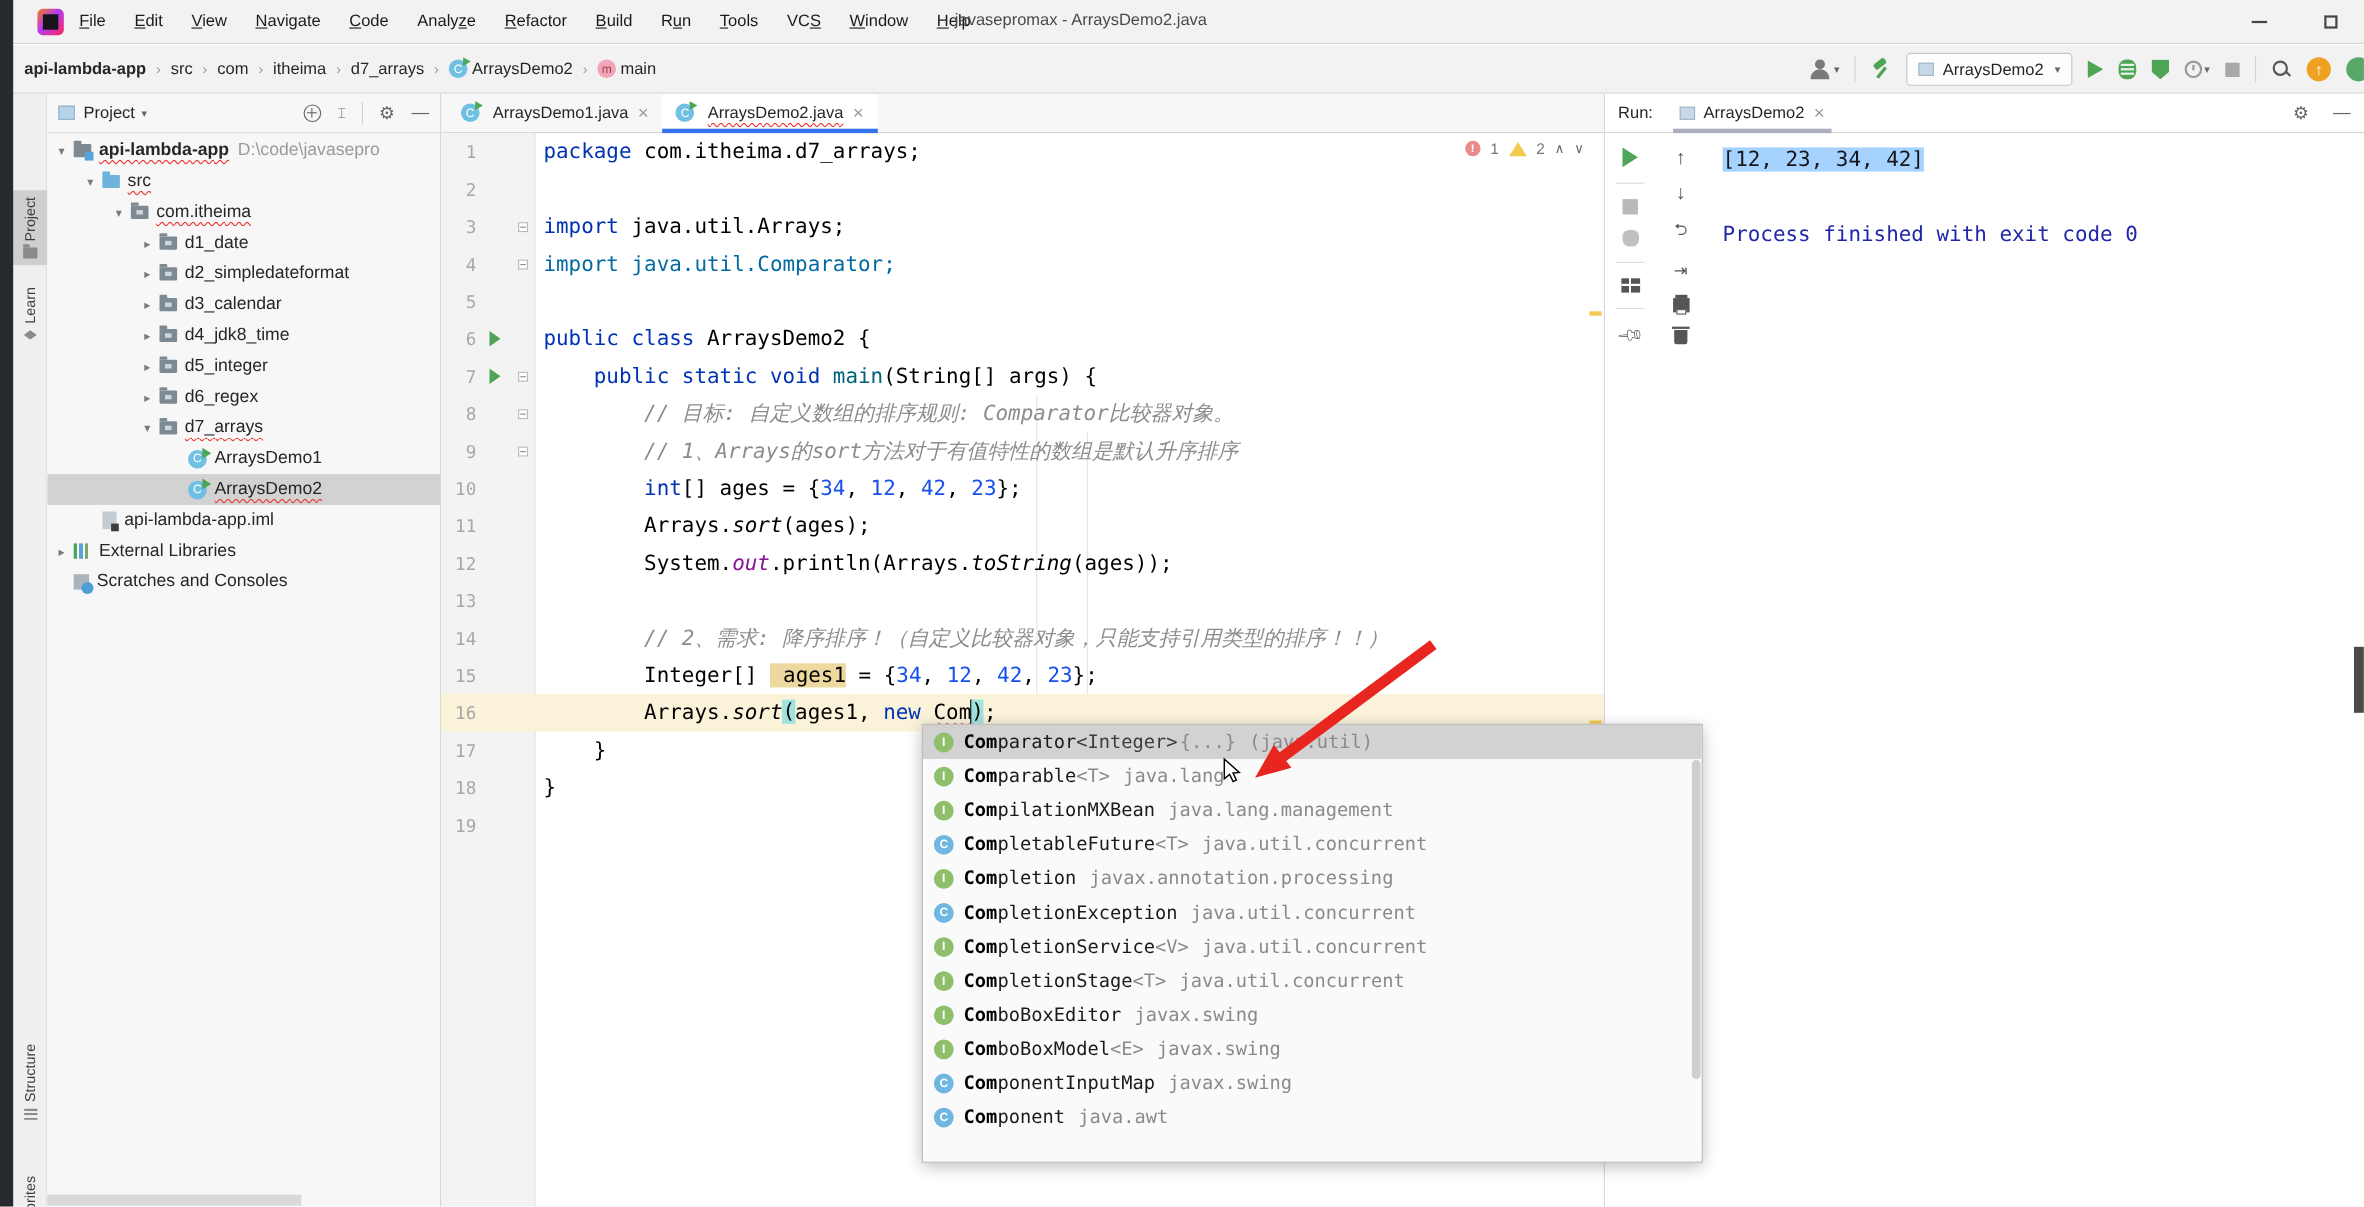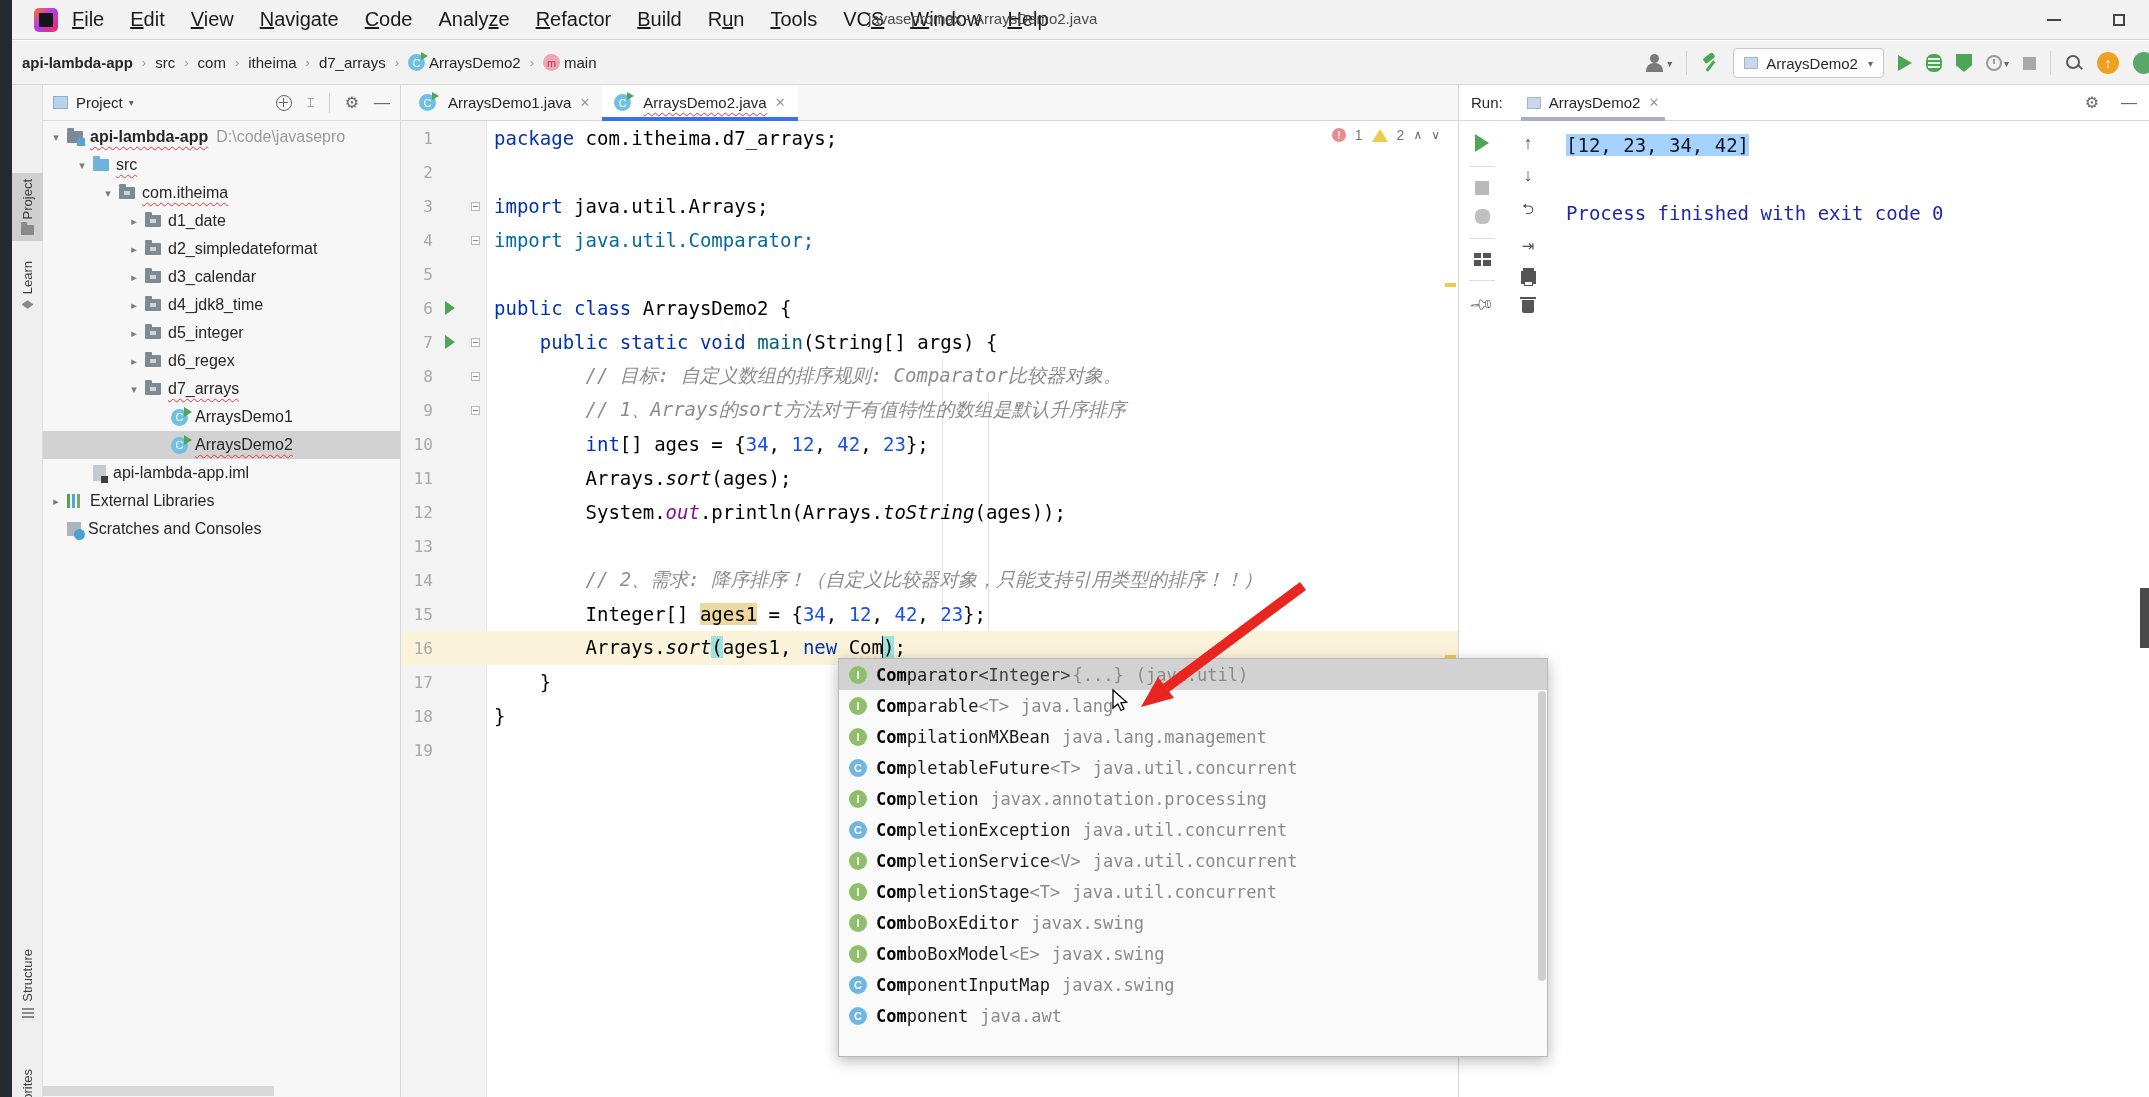--- a/index.html
+++ b/index.html
@@ -8,21 +8,21 @@
 
   
   #edge-strip { position:absolute; left:0; top:0; width:12px; height:1097px; background:#252a31; z-index:5; }
 
   
   #titlebar { position:absolute; left:12px; top:0; width:2137px; height:40px; background:#f2f2f2;
               border-bottom:1px solid #d5d5d5; display:flex; align-items:center; z-index:4; }
   #idea-logo { width:24px; height:24px; margin:0 14px 0 22px; border-radius:5px;
                background:linear-gradient(135deg,#f97a12 0%,#b33bf6 45%,#fc2555 100%); position:relative; }
   #idea-logo::after { content:""; position:absolute; left:5px; top:5px; width:14px; height:14px; background:#16161a; }
-  #menubar { display:flex; gap:26px; font-size:20px; color:#1a1a1a; }
+  #menubar { display:flex; gap:26px; font-size:15px; color:#1a1a1a; }
   .menu-item { cursor:default; }
   .mn { text-decoration:underline; }
   #win-title { position:absolute; left:856px; top:10px; font-size:15px; color:#4a4a4a; }
   #win-btns { position:absolute; right:24px; top:0; height:40px; display:flex; align-items:center; gap:52px; }
   .win-min { width:14px; height:2px; background:#444; }
   .win-max { width:12px; height:12px; border:2px solid #444; }
 
   
   #navbar { position:absolute; left:12px; top:41px; width:2137px; height:44px; background:#f2f2f2;
             border-bottom:1px solid #d7d7d7; display:flex; align-items:center; z-index:4; }
@@ -126,21 +126,21 @@
   .lrun { width:26px; flex:none; display:flex; justify-content:center; }
   .lfold { width:24px; flex:none; display:flex; justify-content:center; }
   .run-arrow { width:0; height:0; border-left:10px solid #4da555; border-top:7px solid transparent; border-bottom:7px solid transparent; }
   .fm { width:9px; height:9px; border:1px solid #b8b8b8; background:#fff; position:relative; }
   .fm::after { content:""; position:absolute; left:1px; right:1px; top:3px; height:1px; background:#888; }
   .lcode { white-space:pre; font:19px "DejaVu Sans Mono", monospace; color:#000; padding-left:7px; }
   .lcode .kw { color:#0033b3; } .lcode .num { color:#1750eb; }
   .lcode .com { color:#8c8c8c; font-style:italic; font-family:"DejaVu Sans Mono", monospace, sans-serif; }
   .lcode .dim { color:#0369a1; } .lcode .meth { color:#00627a; }
   .lcode .stm { font-style:italic; } .lcode .fld { color:#871094; font-style:italic; }
-  .lcode .hlv { background:#edd9a0; } .lcode .hlp { background:#9fe3de; }
+  .lcode .hlv { background:#edd9a0;padding-left:12px; } .lcode .hlp { background:#9fe3de; }
   .lcode .err { text-decoration:underline; text-decoration-style:wavy; text-decoration-color:#e33; text-decoration-thickness:1px; text-underline-offset:3px; }
   .caret { display:inline-block; width:2px; height:24px; background:#000; vertical-align:middle; margin:0 -1px; }
   .iguide { position:absolute; width:1px; background:#e4e4e4; }
   #inspections { position:absolute; right:18px; top:6px; display:flex; align-items:center; gap:9px; font-size:14px; color:#777; }
   .insp-err { width:14px; height:14px; border-radius:50%; background:#e98b8b; color:#fff; font-size:10px; font-weight:bold; display:flex; align-items:center; justify-content:center; }
   .insp-warn { width:0; height:0; border-left:8px solid transparent; border-right:8px solid transparent; border-bottom:13px solid #f2cb4e; position:relative; }
   .insp-chev { color:#666; font-size:12px; }
   #stripe { position:absolute; right:0; top:36px; width:14px; bottom:0; }
   .stripe-warn { position:absolute; left:1px; width:11px; height:4px; background:#f2c94c; }
 

